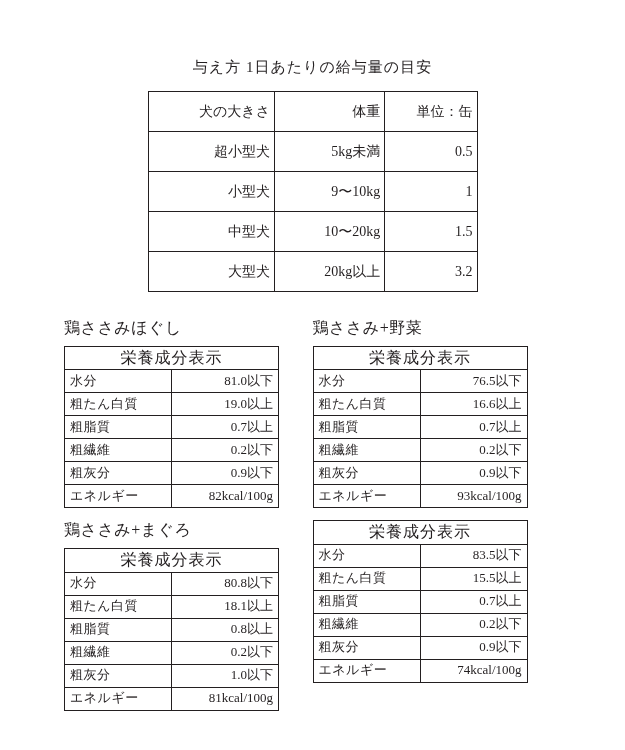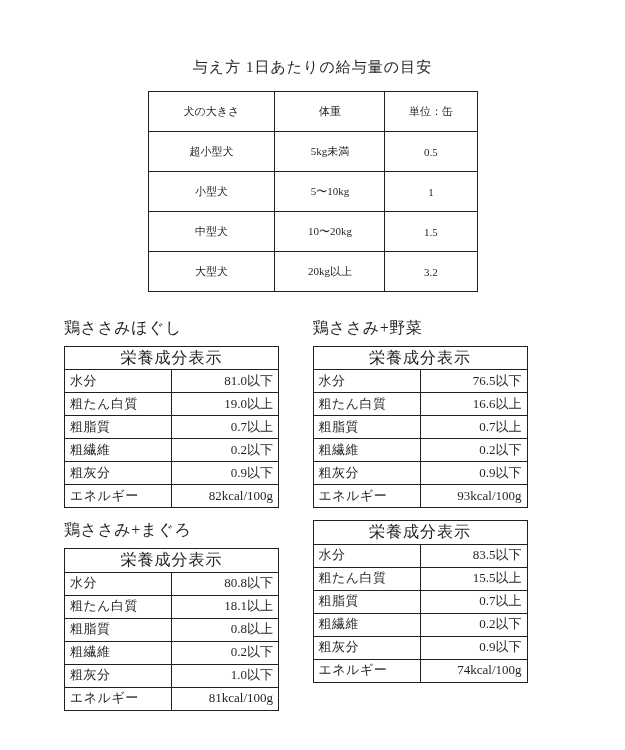--- a/index.html
+++ b/index.html
@@ -34,22 +34,22 @@
     justify-content: center;
     margin-top: 14px;
   }
   table.feeding {
     border-collapse: collapse;
     width: 330px;
   }
   table.feeding td, table.feeding th {
     border: 1px solid #231f20;
     font-weight: 400;
-    font-size: 11px;
-    text-align: center;
+    font-size: 14px;
+    text-align: right;
     padding: 6px 4px;
     height: 27px;
   }
   table.feeding .c1 { width: 130px; }
   table.feeding .c2 { width: 110px; }
   table.feeding .c3 { width: 90px; margin-left: 36px; }
 
   
   .nutri-grid {
     margin-top: 26px;
@@ -112,21 +112,21 @@
           <th class="c2">体重</th>
           <th class="c3">単位：缶</th>
         </tr>
         <tr>
           <td class="c1">超小型犬</td>
           <td class="c2">5kg未満</td>
           <td class="c3">0.5</td>
         </tr>
         <tr>
           <td class="c1">小型犬</td>
-          <td class="c2">5〜10kg</td>
+          <td class="c2">9〜10kg</td>
           <td class="c3">1</td>
         </tr>
         <tr>
           <td class="c1">中型犬</td>
           <td class="c2">10〜20kg</td>
           <td class="c3">1.5</td>
         </tr>
         <tr>
           <td class="c1">大型犬</td>
           <td class="c2">20kg以上</td>

